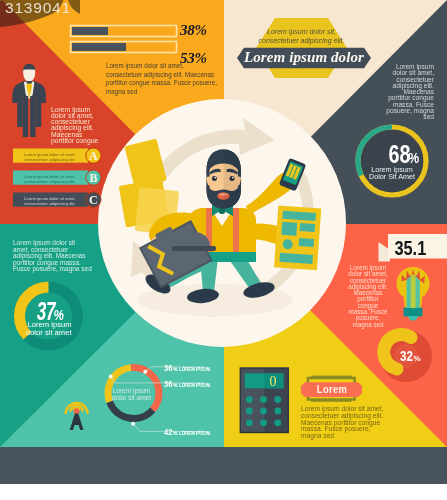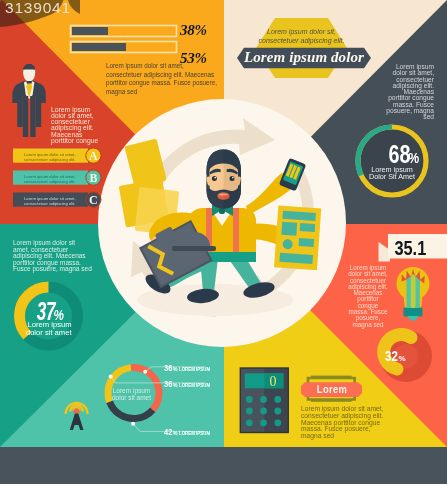--- a/index.html
+++ b/index.html
@@ -39,21 +39,21 @@
   .nb-para{left:380px;top:64px;width:54px;text-align:right;font-size:6.6px;line-height:6.3px;color:#d2d6d9;}
   .d68{left:364px;top:139px;width:56px;text-align:right;color:#fff;white-space:nowrap;}
   .d68n{display:inline-block;font-size:26px;font-weight:bold;transform:scaleX(0.76);
         transform-origin:center bottom;margin-right:-7px;}
   .d68p{display:inline-block;font-size:15px;font-weight:bold;transform:scaleX(0.82);
         transform-origin:center bottom;}
   .d68cap{left:362px;top:166px;width:60px;text-align:center;color:#eef1f2;font-size:7.2px;line-height:7.4px;}
   .r35{left:390px;top:236px;width:40px;text-align:center;font-size:21px;font-weight:bold;
        color:#14171b;transform:scaleX(0.78);transform-origin:center top;}
   .cb-para{left:347px;top:265px;width:42px;text-align:center;font-size:6.3px;line-height:6.3px;color:#ffd9ca;}
-  .d32{left:385px;top:347px;width:36px;color:#fff;white-space:nowrap;}
+  .d32{left:400px;top:347px;width:36px;color:#fff;white-space:nowrap;}
   .d32n{display:inline-block;font-size:14px;font-weight:bold;transform:scaleX(0.82);transform-origin:left bottom;margin-right:-2px;}
   .d32p{display:inline-block;font-size:8px;font-weight:bold;}
   .pie-center{left:109px;top:388px;width:45px;text-align:center;color:#d4ece3;font-size:6.5px;line-height:6.6px;}
   .pie-leg{position:absolute;white-space:nowrap;color:#fff;}
   .pie-leg.l1{left:164px;top:356.5px;}
   .pie-leg.l2{left:164px;top:372.5px;}
   .pie-leg.l3{left:164px;top:421px;}
   .pl-n{display:inline-block;font-size:9.6px;font-weight:bold;transform:scaleX(0.78);transform-origin:left bottom;margin-right:-2px;}
   .pl-p{display:inline-block;font-size:5.4px;font-weight:bold;}
   .pl-t{display:inline-block;font-size:5px;font-weight:bold;transform:scaleX(0.88);transform-origin:left bottom;margin-left:1.5px;}

